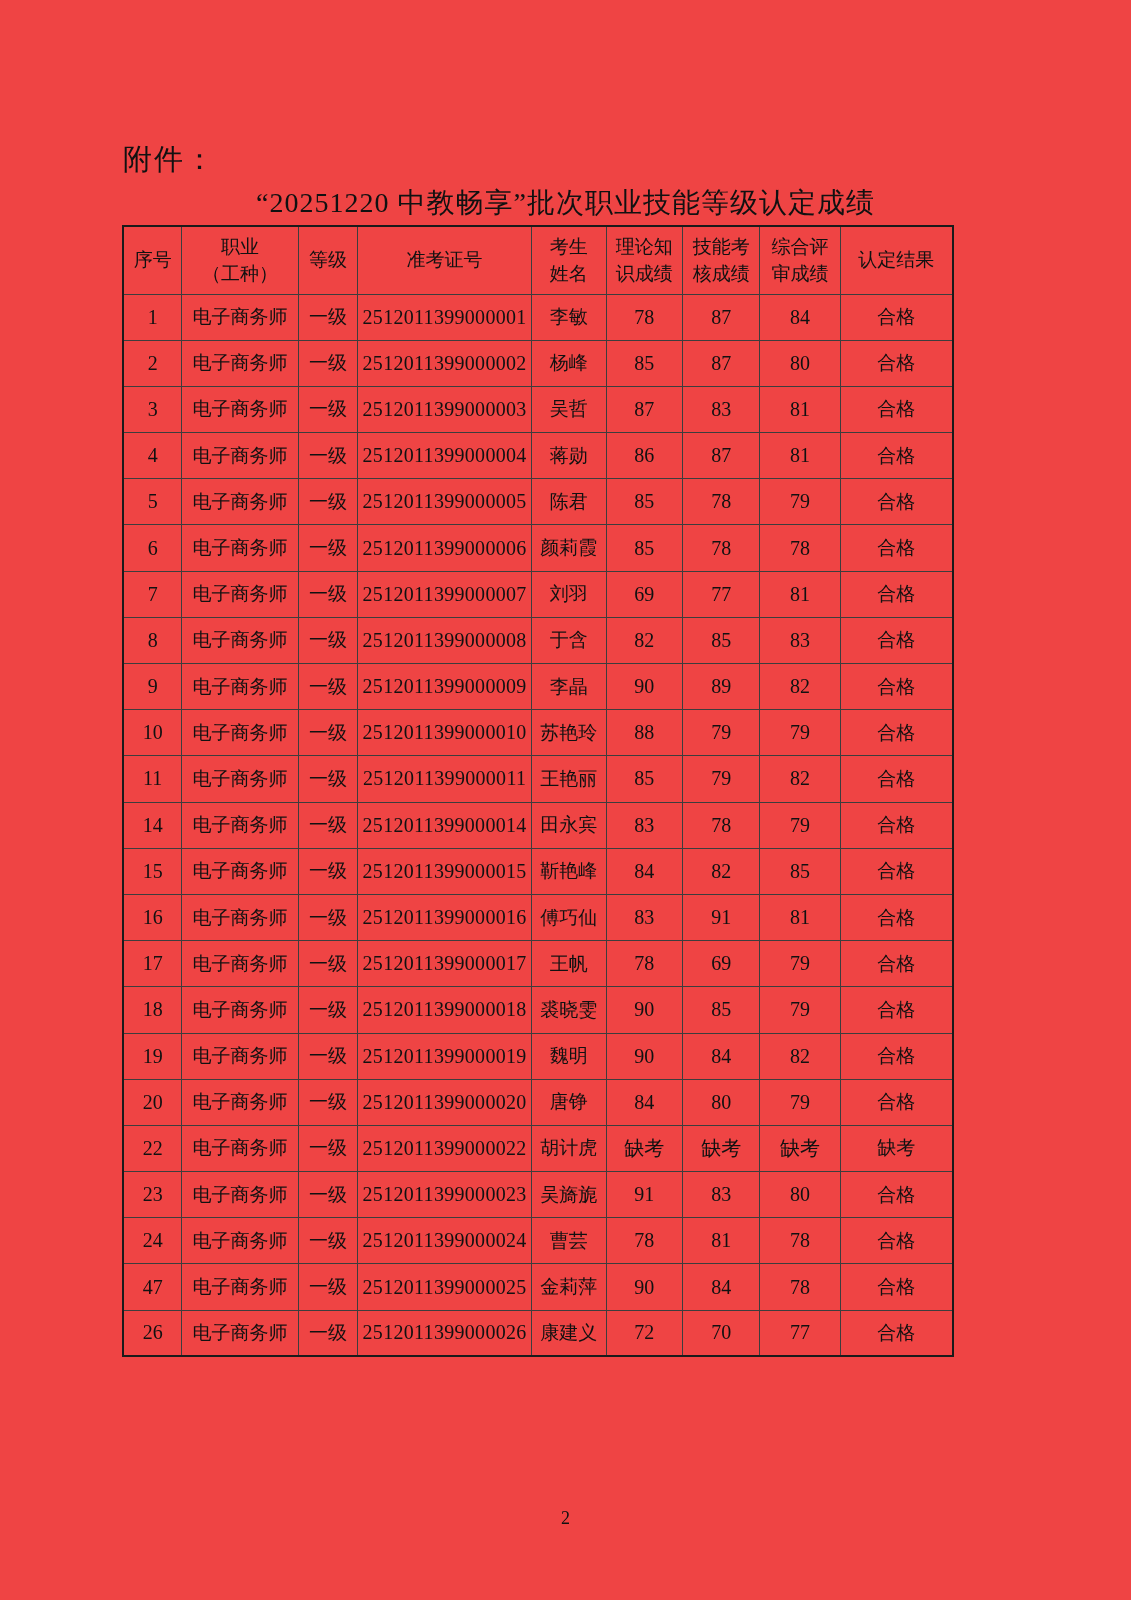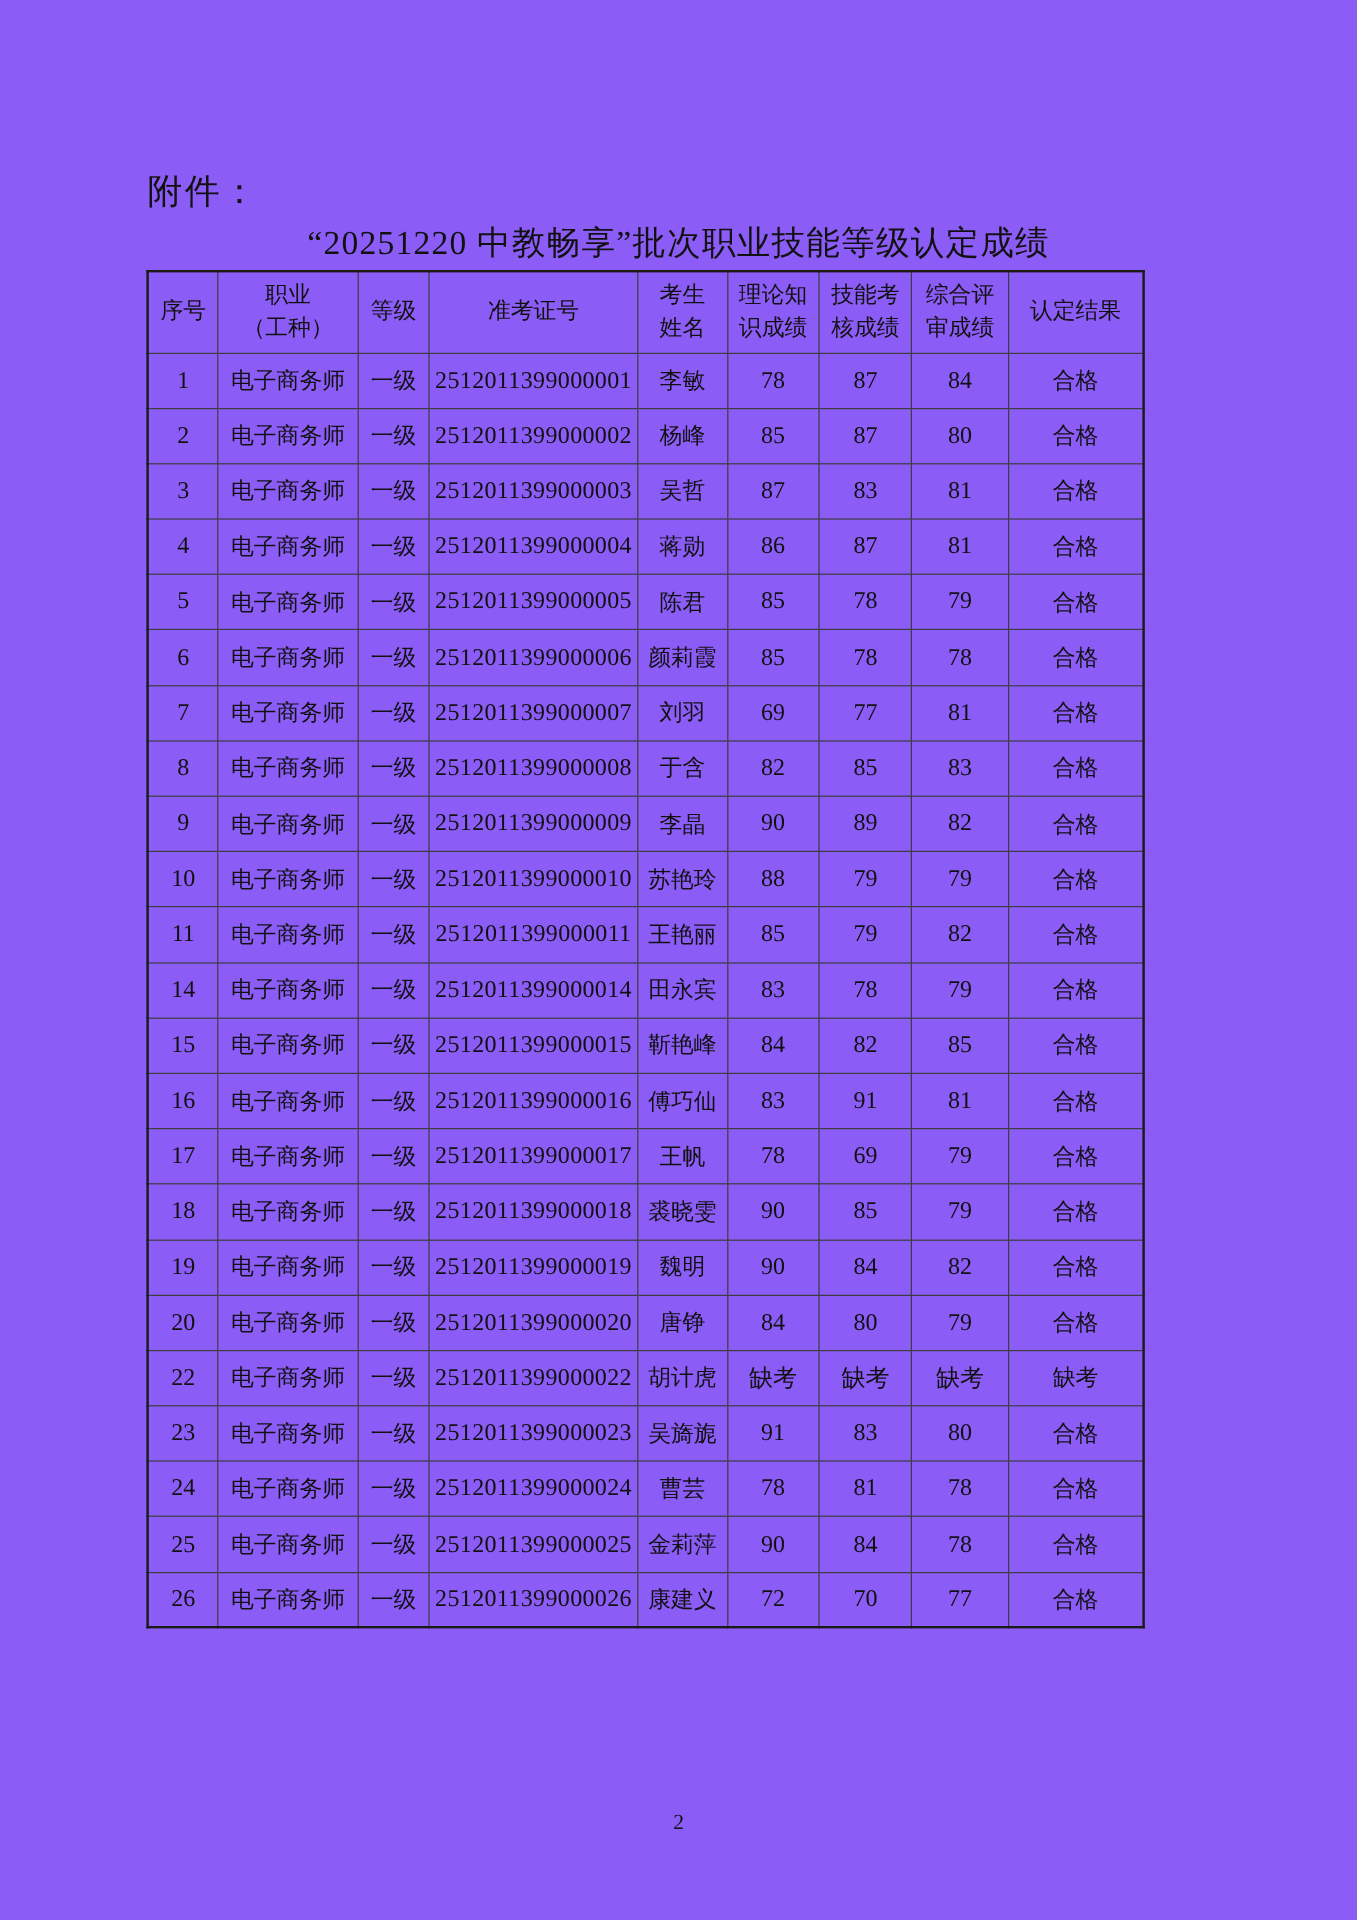--- a/index.html
+++ b/index.html
@@ -5,21 +5,21 @@
   html, body {
     margin: 0;
     padding: 0;
     background: #ffffff;
   }
   .page {
     position: relative;
     width: 1131px;
     height: 1600px;
     margin: 0 auto;
-    background: #8b5cf6;
+    background: #ef4444;
     color: #111111;
     font-family: "Liberation Serif", "DejaVu Serif", serif;
     overflow: hidden;
   }
   .attachment-label {
     position: absolute;
     left: 123px;
     top: 140px;
     font-size: 29px;
     letter-spacing: 2px;
@@ -377,21 +377,21 @@
     <td class="cell-level">一级</td>
     <td class="cell-ticket">2512011399000024</td>
     <td class="cell-name">曹芸</td>
     <td class="cell-score">78</td>
     <td class="cell-score">81</td>
     <td class="cell-score">78</td>
     <td class="cell-result">合格</td>
   </tr>
 
   <tr>
-    <td class="cell-no">25</td>
+    <td class="cell-no">47</td>
     <td class="cell-occ">电子商务师</td>
     <td class="cell-level">一级</td>
     <td class="cell-ticket">2512011399000025</td>
     <td class="cell-name">金莉萍</td>
     <td class="cell-score">90</td>
     <td class="cell-score">84</td>
     <td class="cell-score">78</td>
     <td class="cell-result">合格</td>
   </tr>
 

